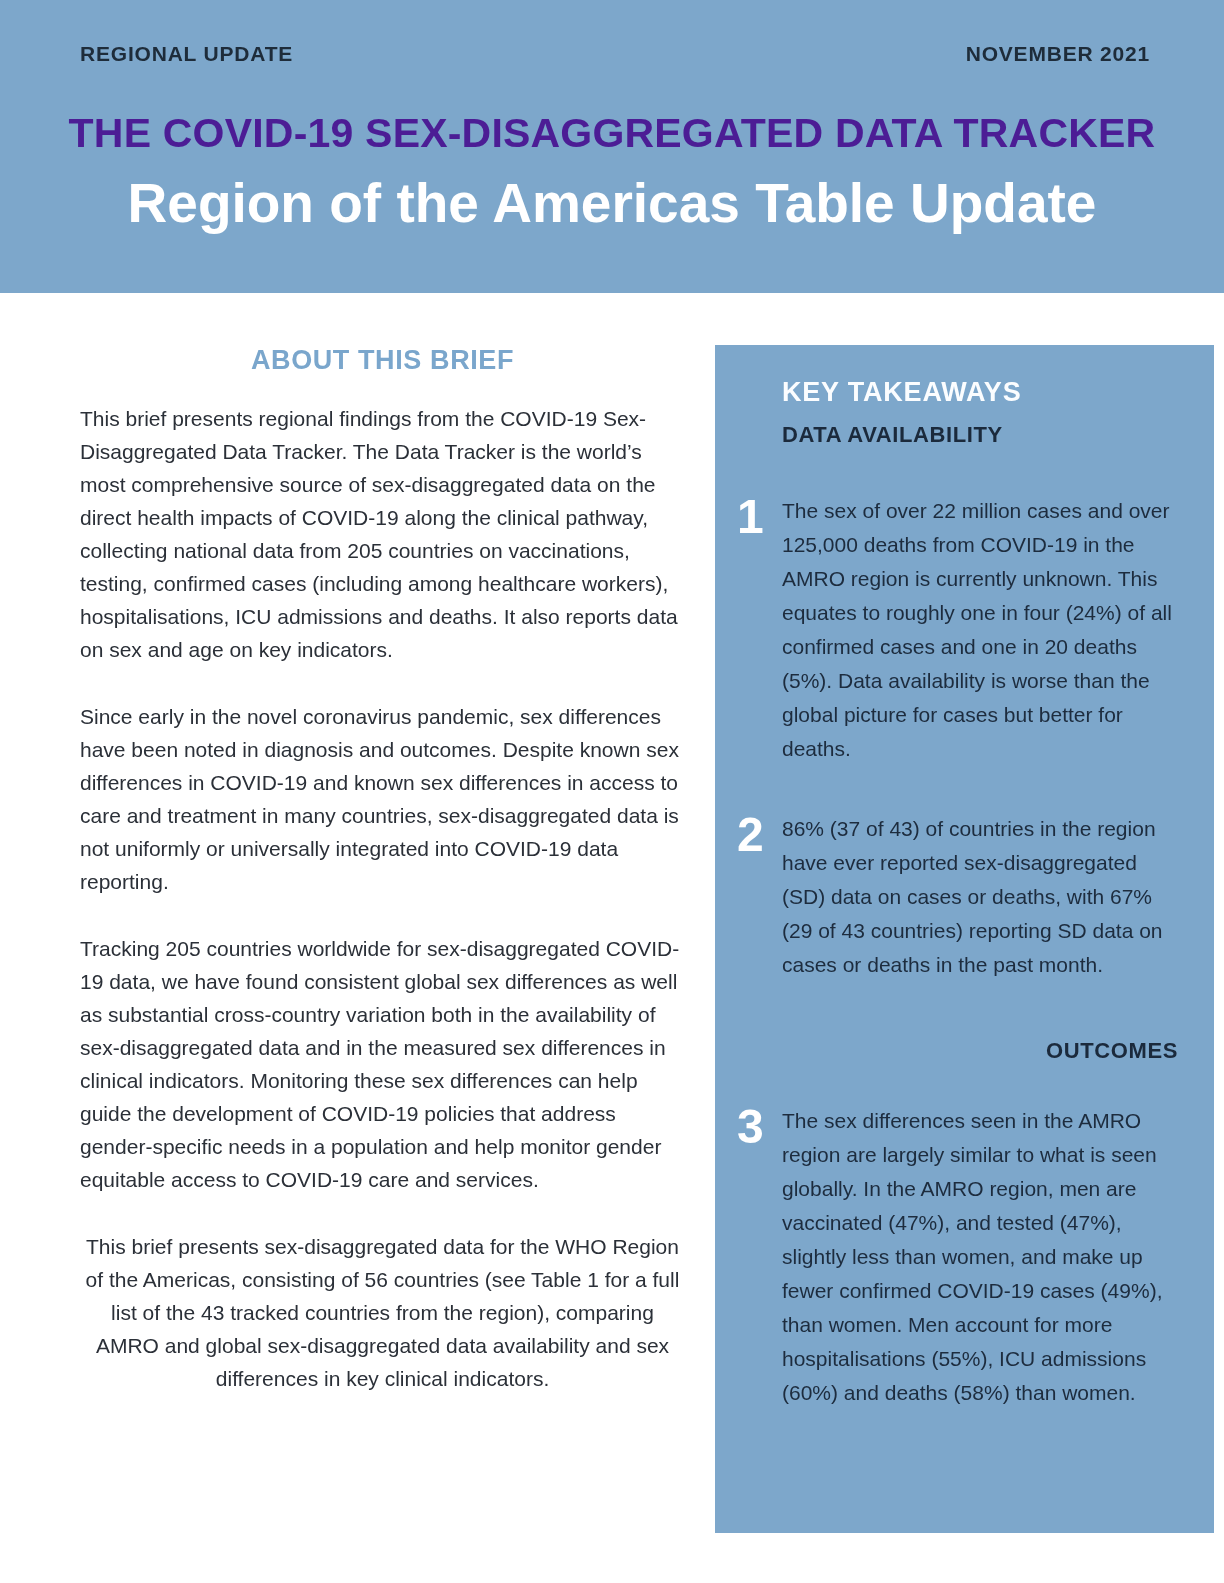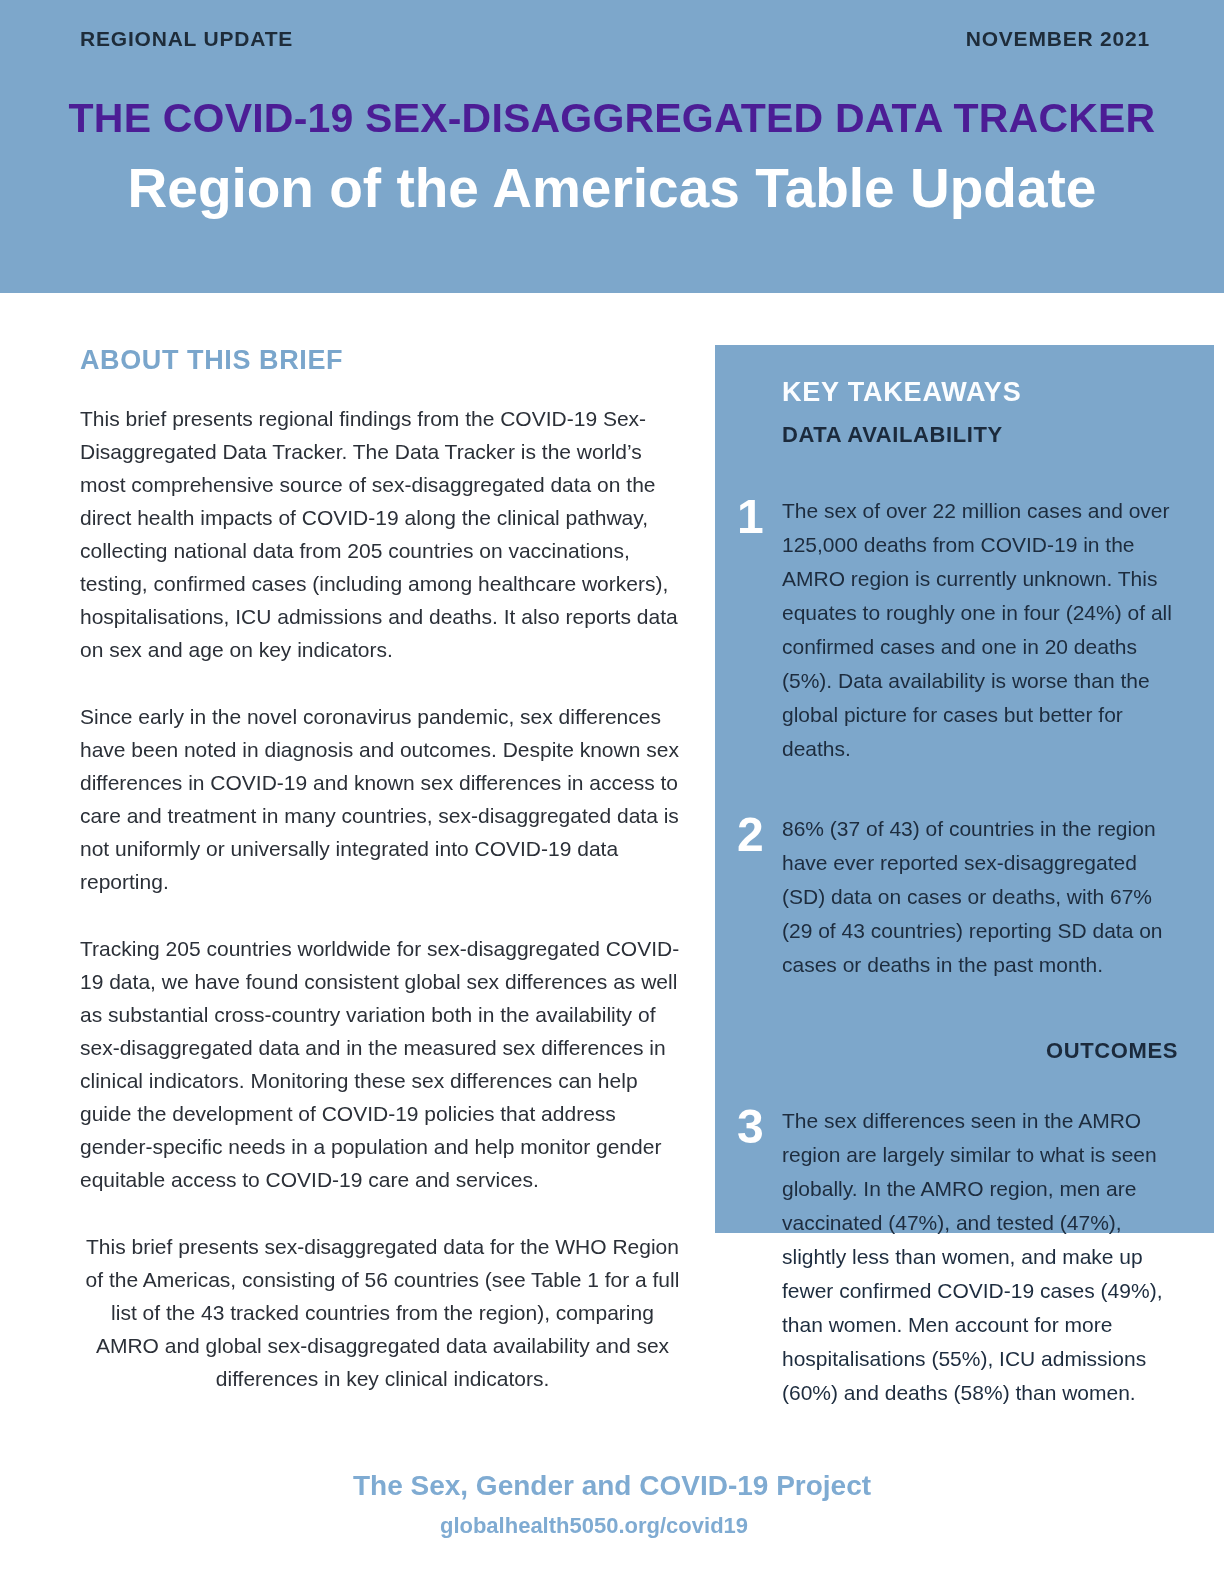--- a/index.html
+++ b/index.html
@@ -10,21 +10,21 @@
     background: #ffffff;
     font-family: "Liberation Sans", sans-serif;
     overflow: hidden;
   }
   .page { width: 1224px; height: 1583px; position: relative; }
 
   
   .band {
     height: 293px;
     background: #7da7cb;
-    padding-top: 27px;
+    padding-top: 42px;
   }
   .kicker-row {
     display: flex;
     justify-content: space-between;
     padding: 0 74px 0 80px;
     font-size: 21px;
     font-weight: bold;
     letter-spacing: 0.8px;
     color: #1e2c3a;
   }
@@ -51,33 +51,34 @@
     padding-left: 80px;
     margin-top: 52px;
   }
   .about-col { width: 605px; }
   .about-heading {
     margin: 0 0 26px;
     font-size: 27px;
     font-weight: bold;
     letter-spacing: 0.6px;
     color: #7aa6cc;
+    text-align: center;
   }
   .about-col p {
     margin: 0 0 34px;
     font-size: 21px;
     line-height: 33px;
     color: #2b3038;
   }
   .about-col p:last-child { margin-bottom: 0; text-align: center; }
 
   
   .takeaways {
     width: 499px;
-    height: 888px;
+    height: 1188px;
     margin-left: 30px;
     background: #7da7cb;
     padding: 32px 36px 0 22px;
   }
   .tk-heading {
     margin-left: 45px;
     font-size: 27px;
     font-weight: bold;
     letter-spacing: 0.8px;
     color: #fbfdff;

